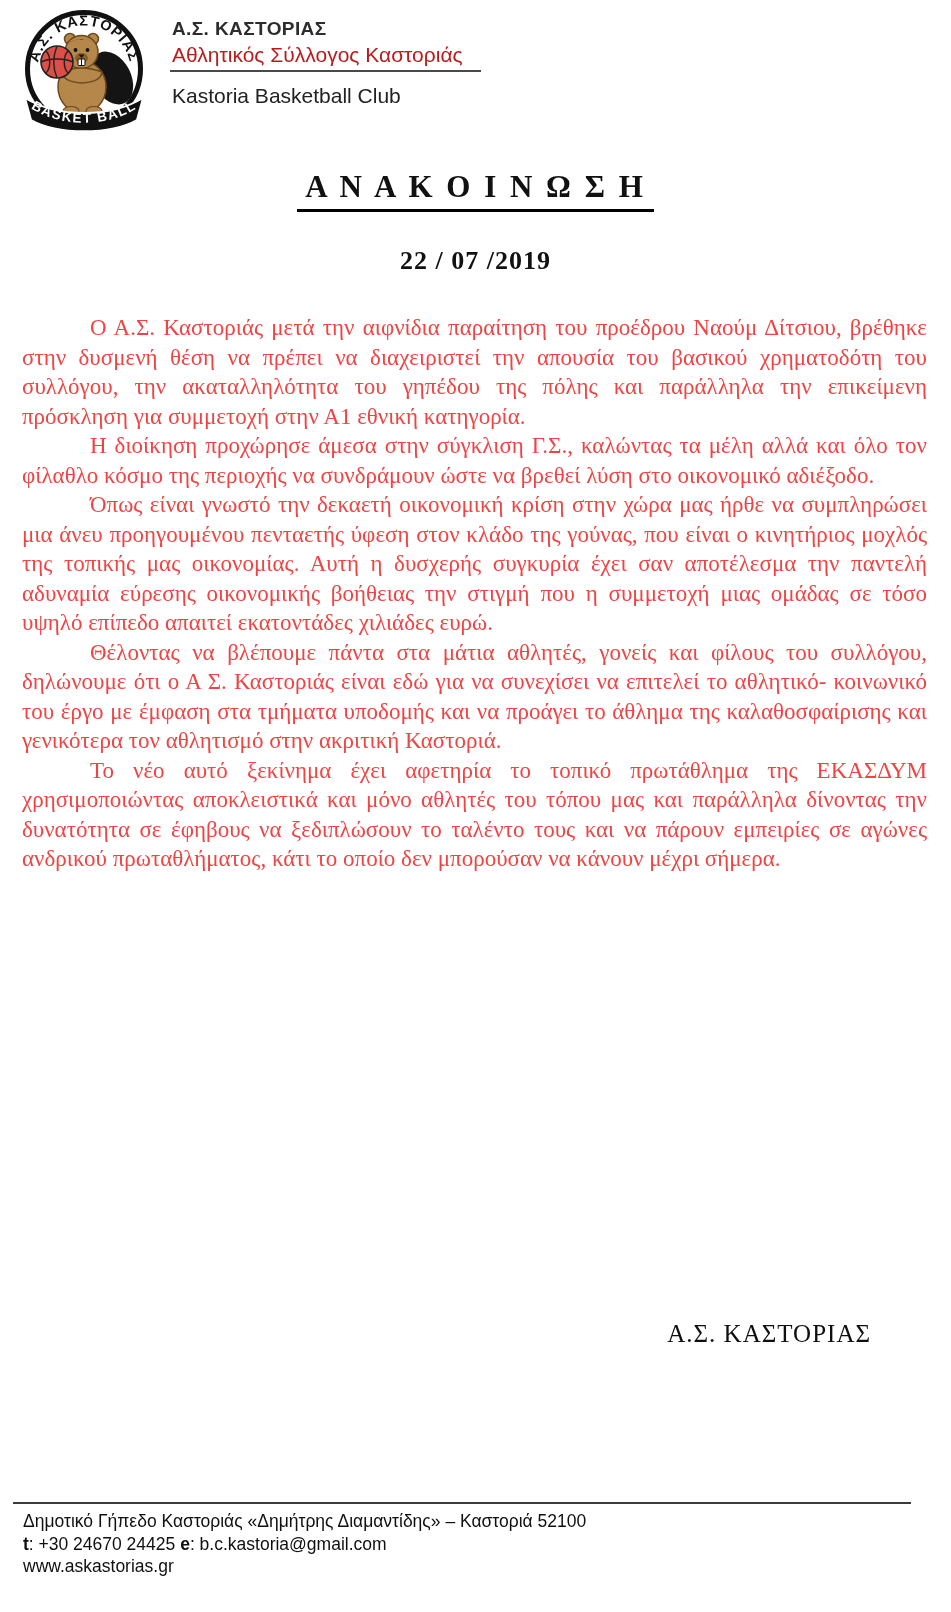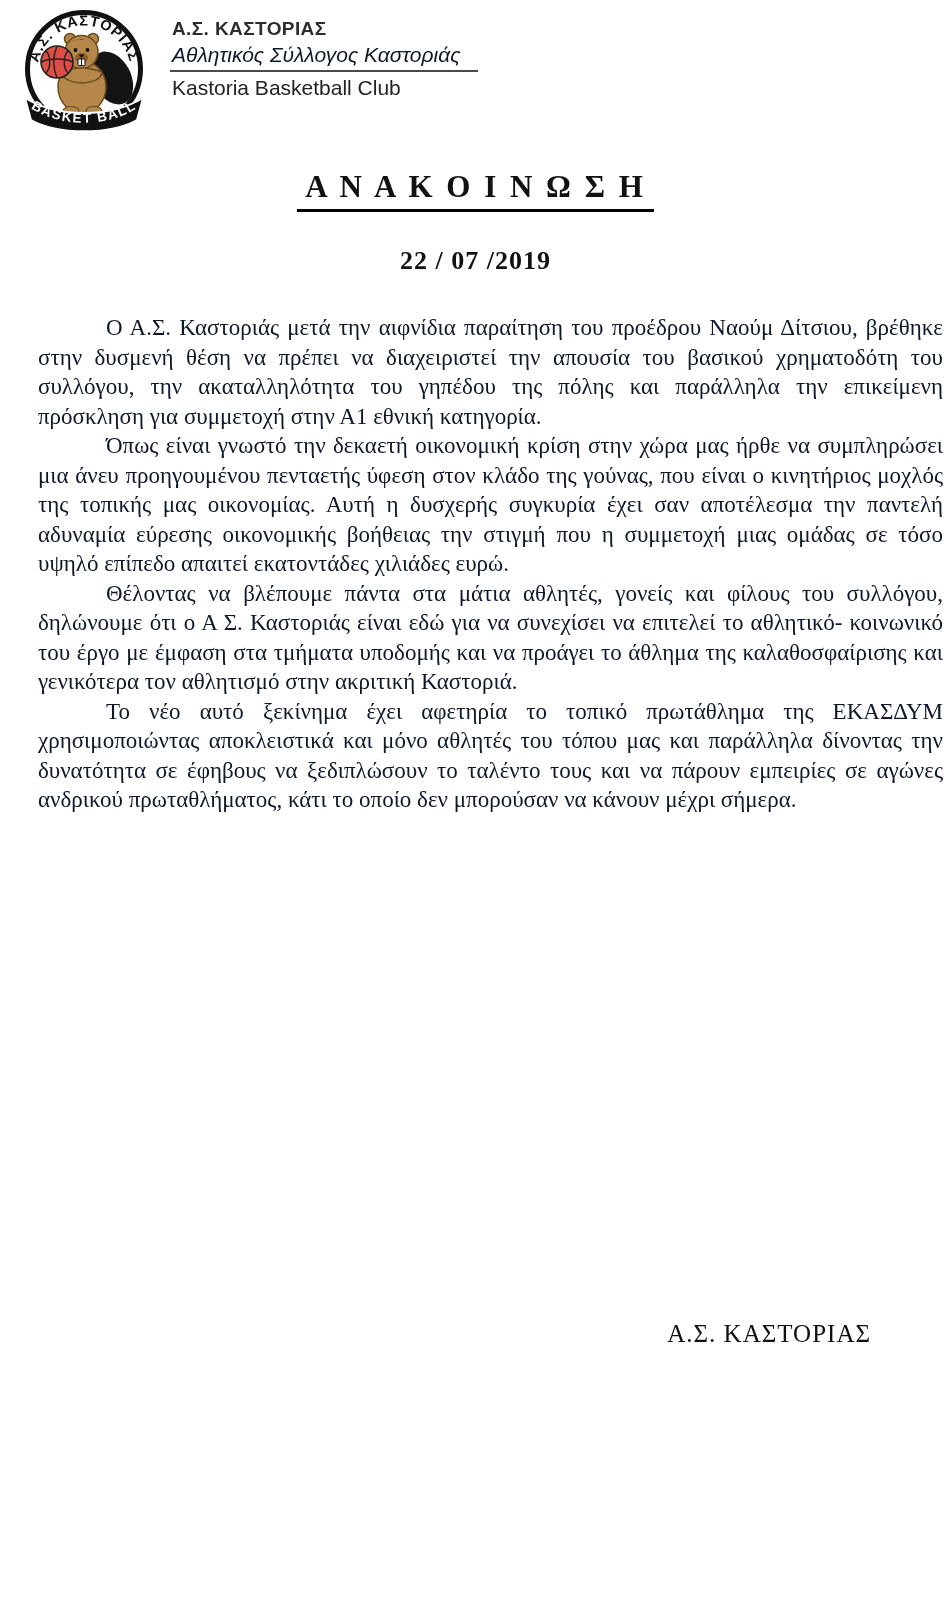--- a/index.html
+++ b/index.html
@@ -30,25 +30,25 @@
     font-weight: bold;
     color: #2d2d2d;
     letter-spacing: 0.4px;
     padding-left: 2px;
   }
   .org-sub-wrap {
     display: inline-block;
     border-bottom: 2px solid #4a4a4a;
     padding: 3px 18px 3px 2px;
   }
-  .org-sub { font-size: 21px; color: #0f172a; font-style: italic; }
+  .org-sub { font-size: 21px; color: #b91c1c; }
   .org-en {
     font-size: 21px;
     color: #222;
-    padding: 4px 0 0 2px;
+    padding: 12px 0 0 2px;
   }
 
   
   .title-wrap {
     position: absolute;
     top: 162px; left: 0;
     width: 100%;
     text-align: center;
     font-family: "Liberation Serif", serif;
   }
@@ -71,22 +71,21 @@
   
   .body-text {
     position: absolute;
     top: 313px;
     left: 22px;
     width: 905px;
     font-family: "Liberation Serif", serif;
     font-size: 23px;
     line-height: 29.5px;
     text-align: justify;
-    color: #0f172a;
-    margin-left: 16px;
+    color: #ef4444;
   }
   .body-text p { margin: 0; text-indent: 68px; }
 
   
   .signature {
     position: absolute;
     top: 1320px;
     right: 80px;
     font-family: "Liberation Serif", serif;
     font-size: 25px;
@@ -172,21 +171,29 @@
     </div>
   </header>
 
   <div class="title-wrap">
     <h1 class="doc-title">Α Ν Α Κ Ο Ι Ν Ω Σ Η</h1>
     <div class="doc-date">22 / 07 /2019</div>
   </div>
 
   <main class="body-text">
     <p>Ο Α.Σ. Καστοριάς μετά την αιφνίδια παραίτηση του προέδρου Ναούμ Δίτσιου, βρέθηκε στην δυσμενή θέση να πρέπει να διαχειριστεί την απουσία του βασικού χρηματοδότη του συλλόγου, την ακαταλληλότητα του γηπέδου της πόλης και παράλληλα την επικείμενη πρόσκληση για συμμετοχή στην Α1 εθνική κατηγορία.</p>
+    <p>Η διοίκηση προχώρησε άμεσα στην σύγκλιση Γ.Σ., καλώντας τα μέλη αλλά και όλο τον φίλαθλο κόσμο της περιοχής να συνδράμουν ώστε να βρεθεί λύση στο οικονομικό αδιέξοδο.</p>
     <p>Όπως είναι γνωστό την δεκαετή οικονομική κρίση στην χώρα μας ήρθε να συμπληρώσει μια άνευ προηγουμένου πενταετής ύφεση στον κλάδο της γούνας, που είναι ο κινητήριος μοχλός της τοπικής μας οικονομίας. Αυτή η δυσχερής συγκυρία έχει σαν αποτέλεσμα την παντελή αδυναμία εύρεσης οικονομικής βοήθειας την στιγμή που η συμμετοχή μιας ομάδας σε τόσο υψηλό επίπεδο απαιτεί εκατοντάδες χιλιάδες ευρώ.</p>
     <p>Θέλοντας να βλέπουμε πάντα στα μάτια αθλητές, γονείς και φίλους του συλλόγου, δηλώνουμε ότι ο Α Σ. Καστοριάς είναι εδώ για να συνεχίσει να επιτελεί το αθλητικό- κοινωνικό του έργο με έμφαση στα τμήματα υποδομής και να προάγει το άθλημα της καλαθοσφαίρισης και γενικότερα τον αθλητισμό στην ακριτική Καστοριά.</p>
     <p>Το νέο αυτό ξεκίνημα έχει αφετηρία το τοπικό πρωτάθλημα της ΕΚΑΣΔΥΜ χρησιμοποιώντας αποκλειστικά και μόνο αθλητές του τόπου μας και παράλληλα δίνοντας την δυνατότητα σε έφηβους να ξεδιπλώσουν το ταλέντο τους και να πάρουν εμπειρίες σε αγώνες ανδρικού πρωταθλήματος, κάτι το οποίο δεν μπορούσαν να κάνουν μέχρι σήμερα.</p>
   </main>
 
   <div class="signature">Α.Σ. ΚΑΣΤΟΡΙΑΣ</div>
 
+  <footer class="footer">
+    <div>Δημοτικό Γήπεδο Καστοριάς «Δημήτρης Διαμαντίδης» – Καστοριά 52100</div>
+    <div>
+      <span class="b">t</span><span>: +30 24670 24425 </span><span class="b">e</span><span>: b.c.kastoria@gmail.com</span>
+    </div>
+    <div>www.askastorias.gr</div>
+  </footer>
 
 </div>
 
 </body></html>

